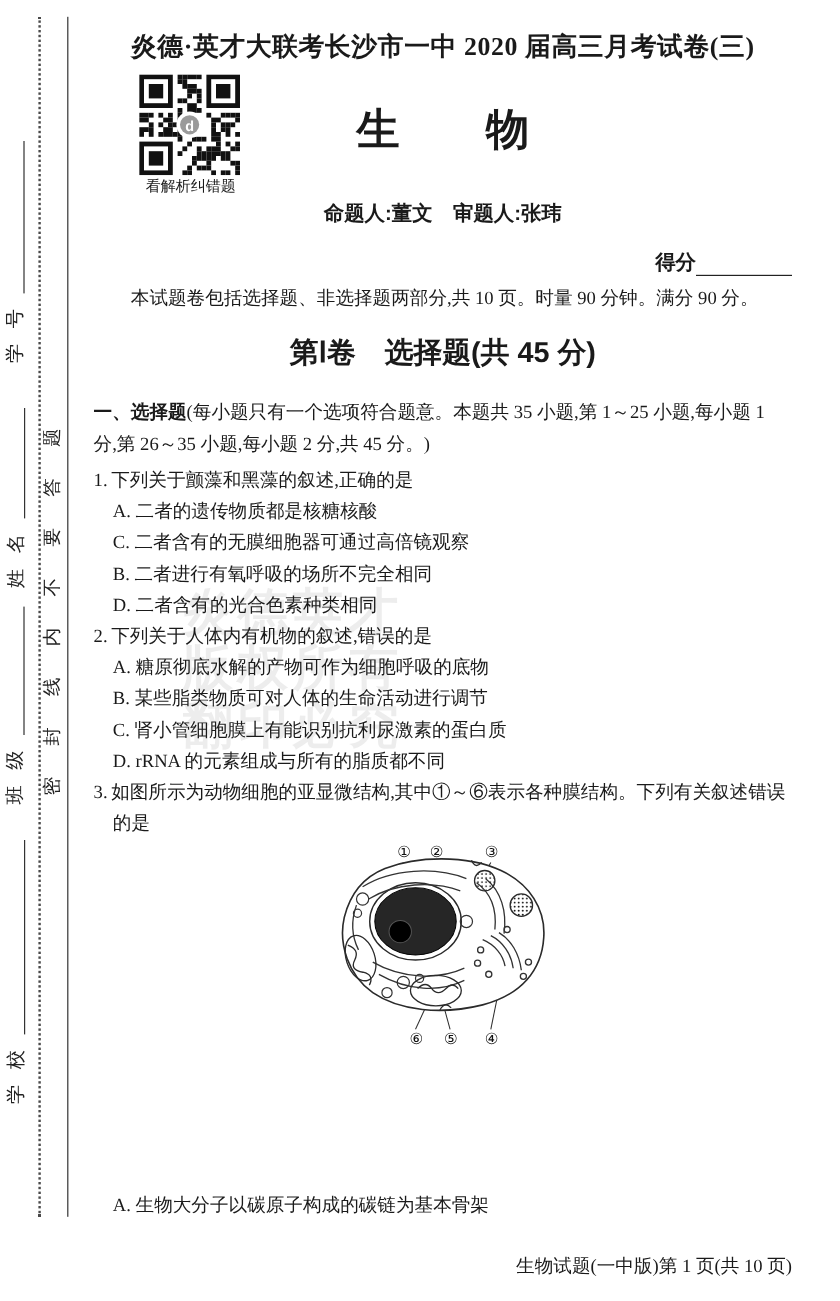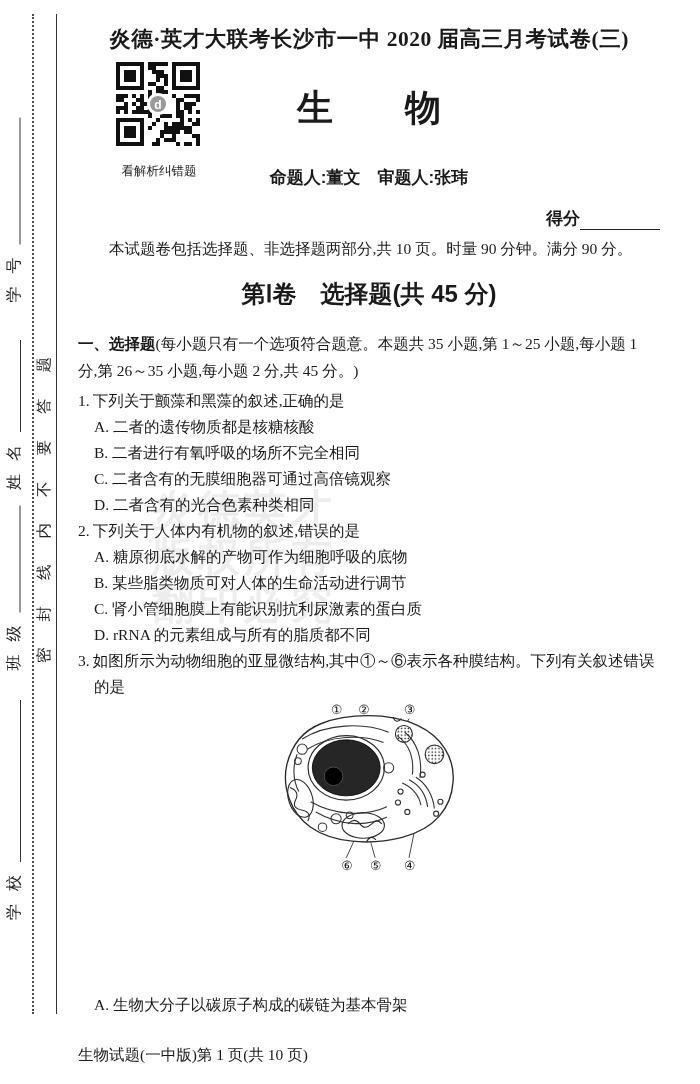--- a/index.html
+++ b/index.html
@@ -29,42 +29,42 @@
     font-family:"Liberation Sans",sans-serif;font-weight:bold;
     font-size:42px;line-height:47px;color:#000;opacity:0.065;
     letter-spacing:4px;pointer-events:none;
   }
   
   #content{position:absolute;left:78px;top:0;width:582px;height:100%;}
   .exam-title{position:absolute;top:24px;left:0;width:100%;text-align:center;
     font-size:21.5px;font-weight:bold;letter-spacing:0.5px;white-space:nowrap;}
   .qr-wrap{position:absolute;top:62px;left:38px;width:86px;text-align:center;}
   .qr-box{width:84px;height:84px;}
-  .qr-caption{font-family:"Liberation Sans",sans-serif;font-size:12.5px;margin-top:17px;white-space:nowrap;}
+  .qr-caption{font-family:"Liberation Sans",sans-serif;font-size:12.5px;margin-top:1px;white-space:nowrap;}
   .subject{position:absolute;top:84px;left:0;width:100%;text-align:center;
     font-family:"Liberation Sans",sans-serif;font-weight:bold;font-size:36px;white-space:nowrap;}
   .setters{position:absolute;top:166px;left:0;width:100%;text-align:center;
     font-family:"Liberation Sans",sans-serif;font-weight:bold;font-size:17px;}
   .score-row{position:absolute;top:207px;right:0;display:flex;align-items:flex-end;}
   .score-label{font-family:"Liberation Sans",sans-serif;font-weight:bold;font-size:17px;}
   .score-blank{display:inline-block;width:80px;border-bottom:1.3px solid #222;height:20px;}
   .intro{position:absolute;top:236px;left:0;width:100%;font-size:15.5px;text-indent:2em;line-height:25px;}
   .section-title{position:absolute;top:278px;left:0;width:100%;text-align:center;
     font-family:"Liberation Sans",sans-serif;font-weight:bold;font-size:24px;}
   .instruction{position:absolute;top:330px;left:0;width:100%;font-size:15.5px;line-height:27px;}
   .instruction b{font-family:"Liberation Sans",sans-serif;margin-top:48px;}
   .qblock{position:absolute;left:0;width:100%;font-size:15.5px;line-height:26px;}
   .qblock p{margin:0;}
   .stem{padding-left:16px;text-indent:-16px;}
   .stem .qnum{margin-right:3px;}
   .opt{padding-left:16px;}
   #q1{top:388px;} #q2{top:518px;} #q3{top:648px;} #q3opts{top:883px;} #q4{top:992px;}
   .fig{position:absolute;top:700px;left:190px;width:204px;}
   .fig svg{display:block;}
-  .footer{position:absolute;top:1045px;left:0;width:100%;text-align:left;font-size:15.5px;}
+  .footer{position:absolute;top:1045px;left:0;width:100%;text-align:right;font-size:15.5px;}
   text.cnum{font-size:15px;font-family:"Liberation Serif",serif;fill:#111;}
 </style>
 </head>
 <body>
 
 <div class="rule-dotted"></div>
 <div class="rule-solid"></div>
 
 <div class="side-field" style="width:185px;left:-80px;top:199px;">
   <span class="fl">学号</span>
@@ -248,22 +248,22 @@
 
   <div class="intro">本试题卷包括选择题、非选择题两部分,共 10 页。时量 90 分钟。满分 90 分。</div>
 
   <div class="section-title">第Ⅰ卷　选择题(共 45 分)</div>
 
   <div class="instruction"><b>一、选择题</b><span>(每小题只有一个选项符合题意。本题共 35 小题,第 1～25 小题,每小题 1 分,第 26～35 小题,每小题 2 分,共 45 分。)</span></div>
 
   <div class="qblock" id="q1">
     <p class="stem"><span class="qnum">1.</span><span>下列关于颤藻和黑藻的叙述,正确的是</span></p>
     <p class="opt">A. 二者的遗传物质都是核糖核酸</p>
+    <p class="opt">C. 二者含有的无膜细胞器可通过高倍镜观察</p>
     <p class="opt">B. 二者进行有氧呼吸的场所不完全相同</p>
-    <p class="opt">C. 二者含有的无膜细胞器可通过高倍镜观察</p>
     <p class="opt">D. 二者含有的光合色素种类相同</p>
   </div>
 
   <div class="qblock" id="q2">
     <p class="stem"><span class="qnum">2.</span><span>下列关于人体内有机物的叙述,错误的是</span></p>
     <p class="opt">A. 糖原彻底水解的产物可作为细胞呼吸的底物</p>
     <p class="opt">B. 某些脂类物质可对人体的生命活动进行调节</p>
     <p class="opt">C. 肾小管细胞膜上有能识别抗利尿激素的蛋白质</p>
     <p class="opt">D. rRNA 的元素组成与所有的脂质都不同</p>
   </div>

